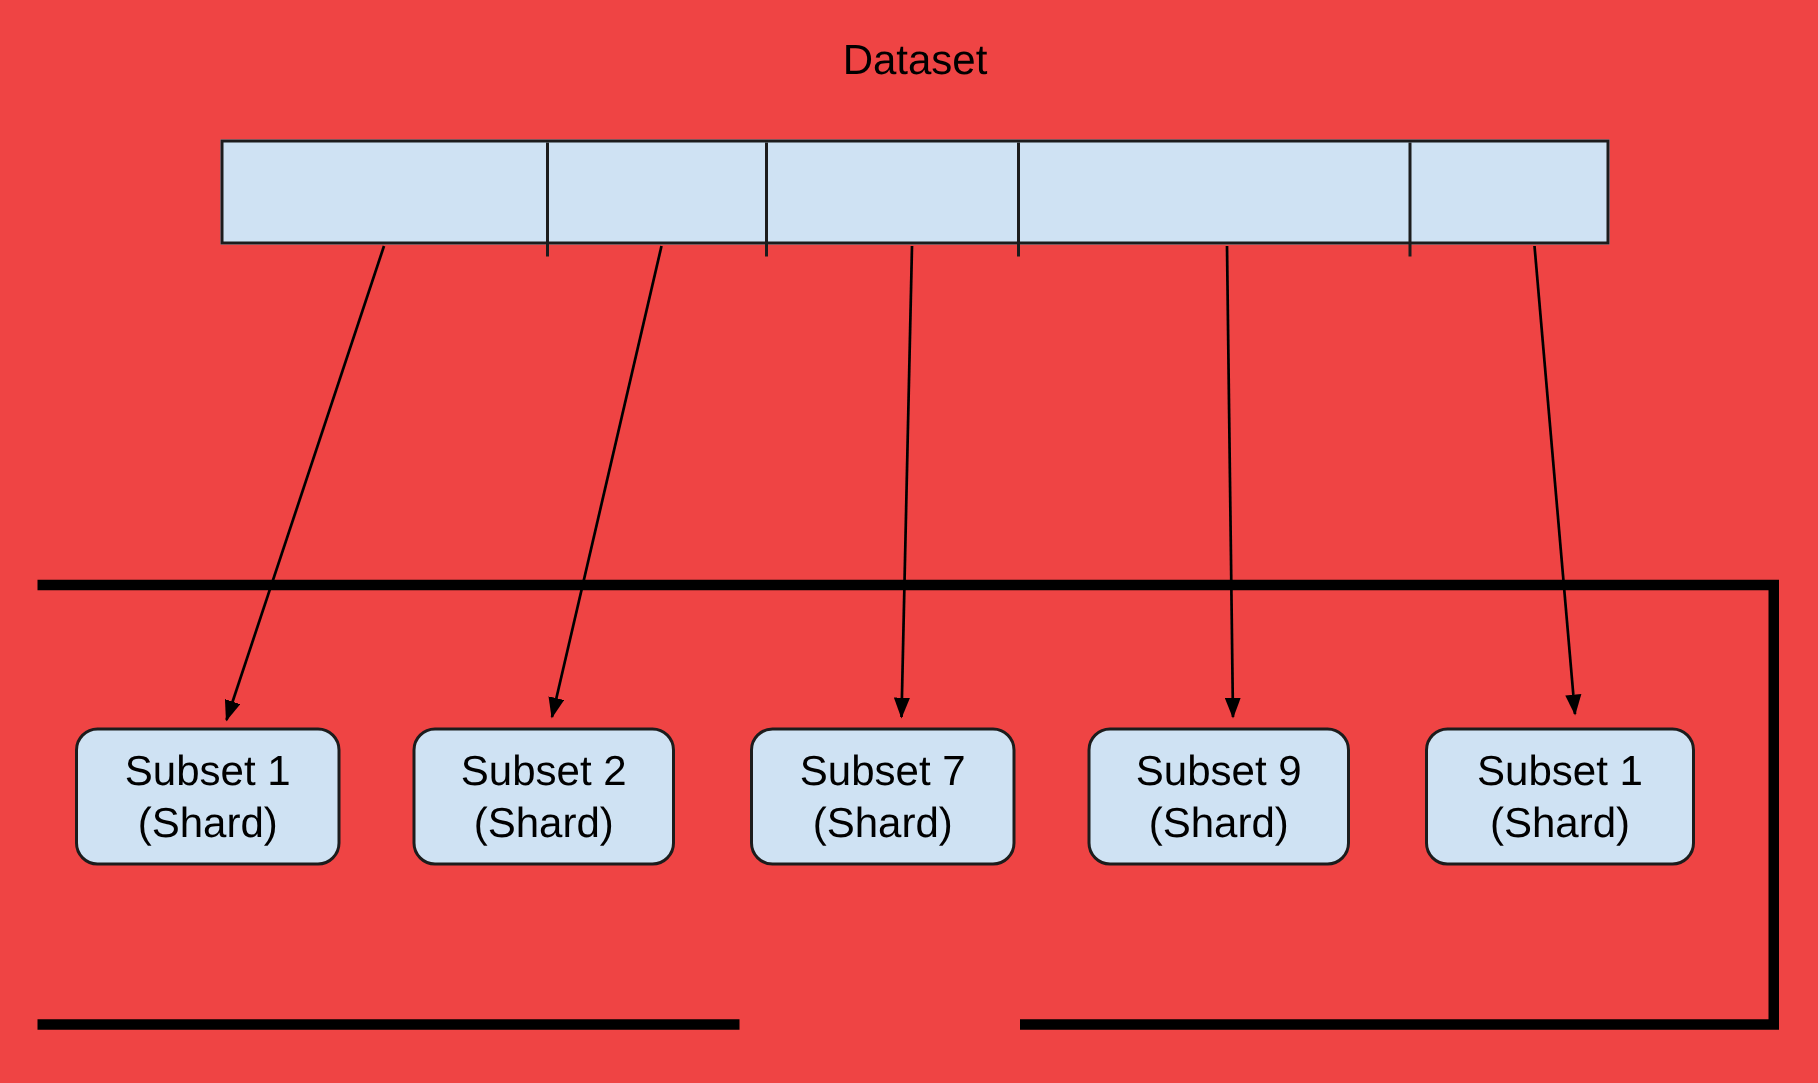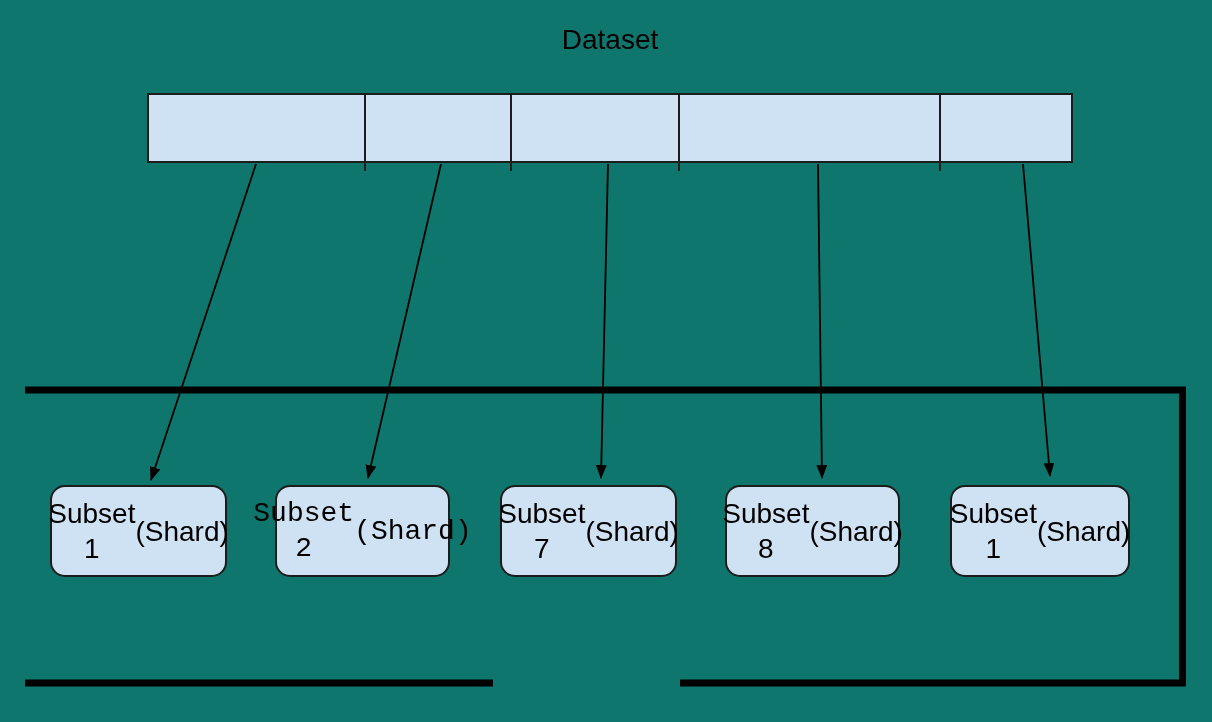--- a/index.html
+++ b/index.html
@@ -10,21 +10,21 @@
   * { margin: 0; padding: 0; box-sizing: border-box; }
   html, body {
     width: 1212px; height: 722px;
     background: #ffffff;
     font-family: "Liberation Sans", sans-serif;
     overflow: hidden;
   }
   .canvas {
     position: relative;
     width: 1212px; height: 722px;
-    background: #0f766e;
+    background: #ef4444;
   }
   .title {
     position: absolute;
     left: 147px; top: 24px; width: 926px;
     text-align: center;
     font-size: 28px; line-height: 32px;
     color: #000000;
   }
   .bar {
     position: absolute;
@@ -69,30 +69,30 @@
     font-size: 28px;
     color: #000000;
   }
   .subset-box {
     position: absolute;
     top: 485px; height: 92px;
     background: var(--fill);
     border: 2px solid var(--stroke-dark);
     border-radius: 15px;
     display: flex;
-    flex-direction: row;
+    flex-direction: column;
     align-items: center;
     justify-content: center;
     font-size: 28px;
     line-height: 35px;
     color: #000000;
     text-align: center;
   }
   .subset-box.b1 { left: 50px;  width: 177px; }
-  .subset-box.b2 { left: 275px; width: 175px; font-family: Liberation Mono, monospace; }
+  .subset-box.b2 { left: 275px; width: 175px; }
   .subset-box.b3 { left: 500px; width: 177px; }
   .subset-box.b4 { left: 725px; width: 175px; }
   .subset-box.b5 { left: 950px; width: 180px; }
 </style>
 </head>
 <body>
 
 <div class="canvas">
 
   <div class="title">Dataset</div>
@@ -128,21 +128,21 @@
   </div>
   <div class="subset-box b2">
     <span>Subset 2</span>
     <span>(Shard)</span>
   </div>
   <div class="subset-box b3">
     <span>Subset 7</span>
     <span>(Shard)</span>
   </div>
   <div class="subset-box b4">
-    <span>Subset 8</span>
+    <span>Subset 9</span>
     <span>(Shard)</span>
   </div>
   <div class="subset-box b5">
     <span>Subset 1</span>
     <span>(Shard)</span>
   </div>
 
 </div>
 
 </body></html>

